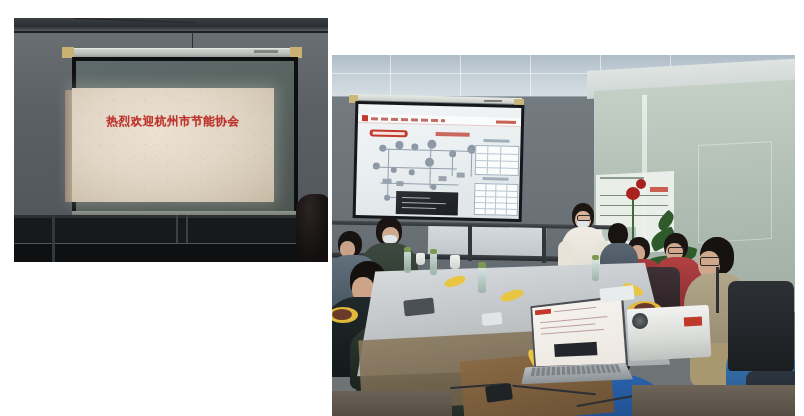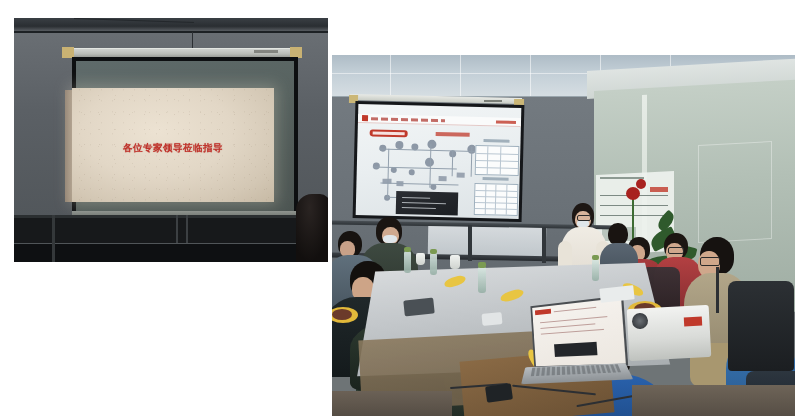--- a/index.html
+++ b/index.html
@@ -238,21 +238,21 @@
     <div class="pl-housing-capR"></div>
     <div class="pl-housing-label"></div>
 
     <div class="pl-frame"></div>
     <div class="pl-screenface"></div>
     <div class="pl-spill"></div>
     <div class="pl-proj">
       <div class="pl-proj-grain"></div>
     </div>
 
-    <div class="pl-welcome-2">各位专家领导莅临指导</div>
+    <div class="pl-welcome-1">热烈欢迎杭州市节能协会</div>
 
     <div class="pl-screenlip"></div>
     <div class="pl-lowerwall"></div>
     <div class="pl-blackband"></div>
     <div class="pl-blackband2"></div>
     <div class="pl-rail"></div>
     <div class="pl-post1"></div>
     <div class="pl-post2"></div>
     <div class="pl-post3"></div>
     <div class="pl-person"></div>

